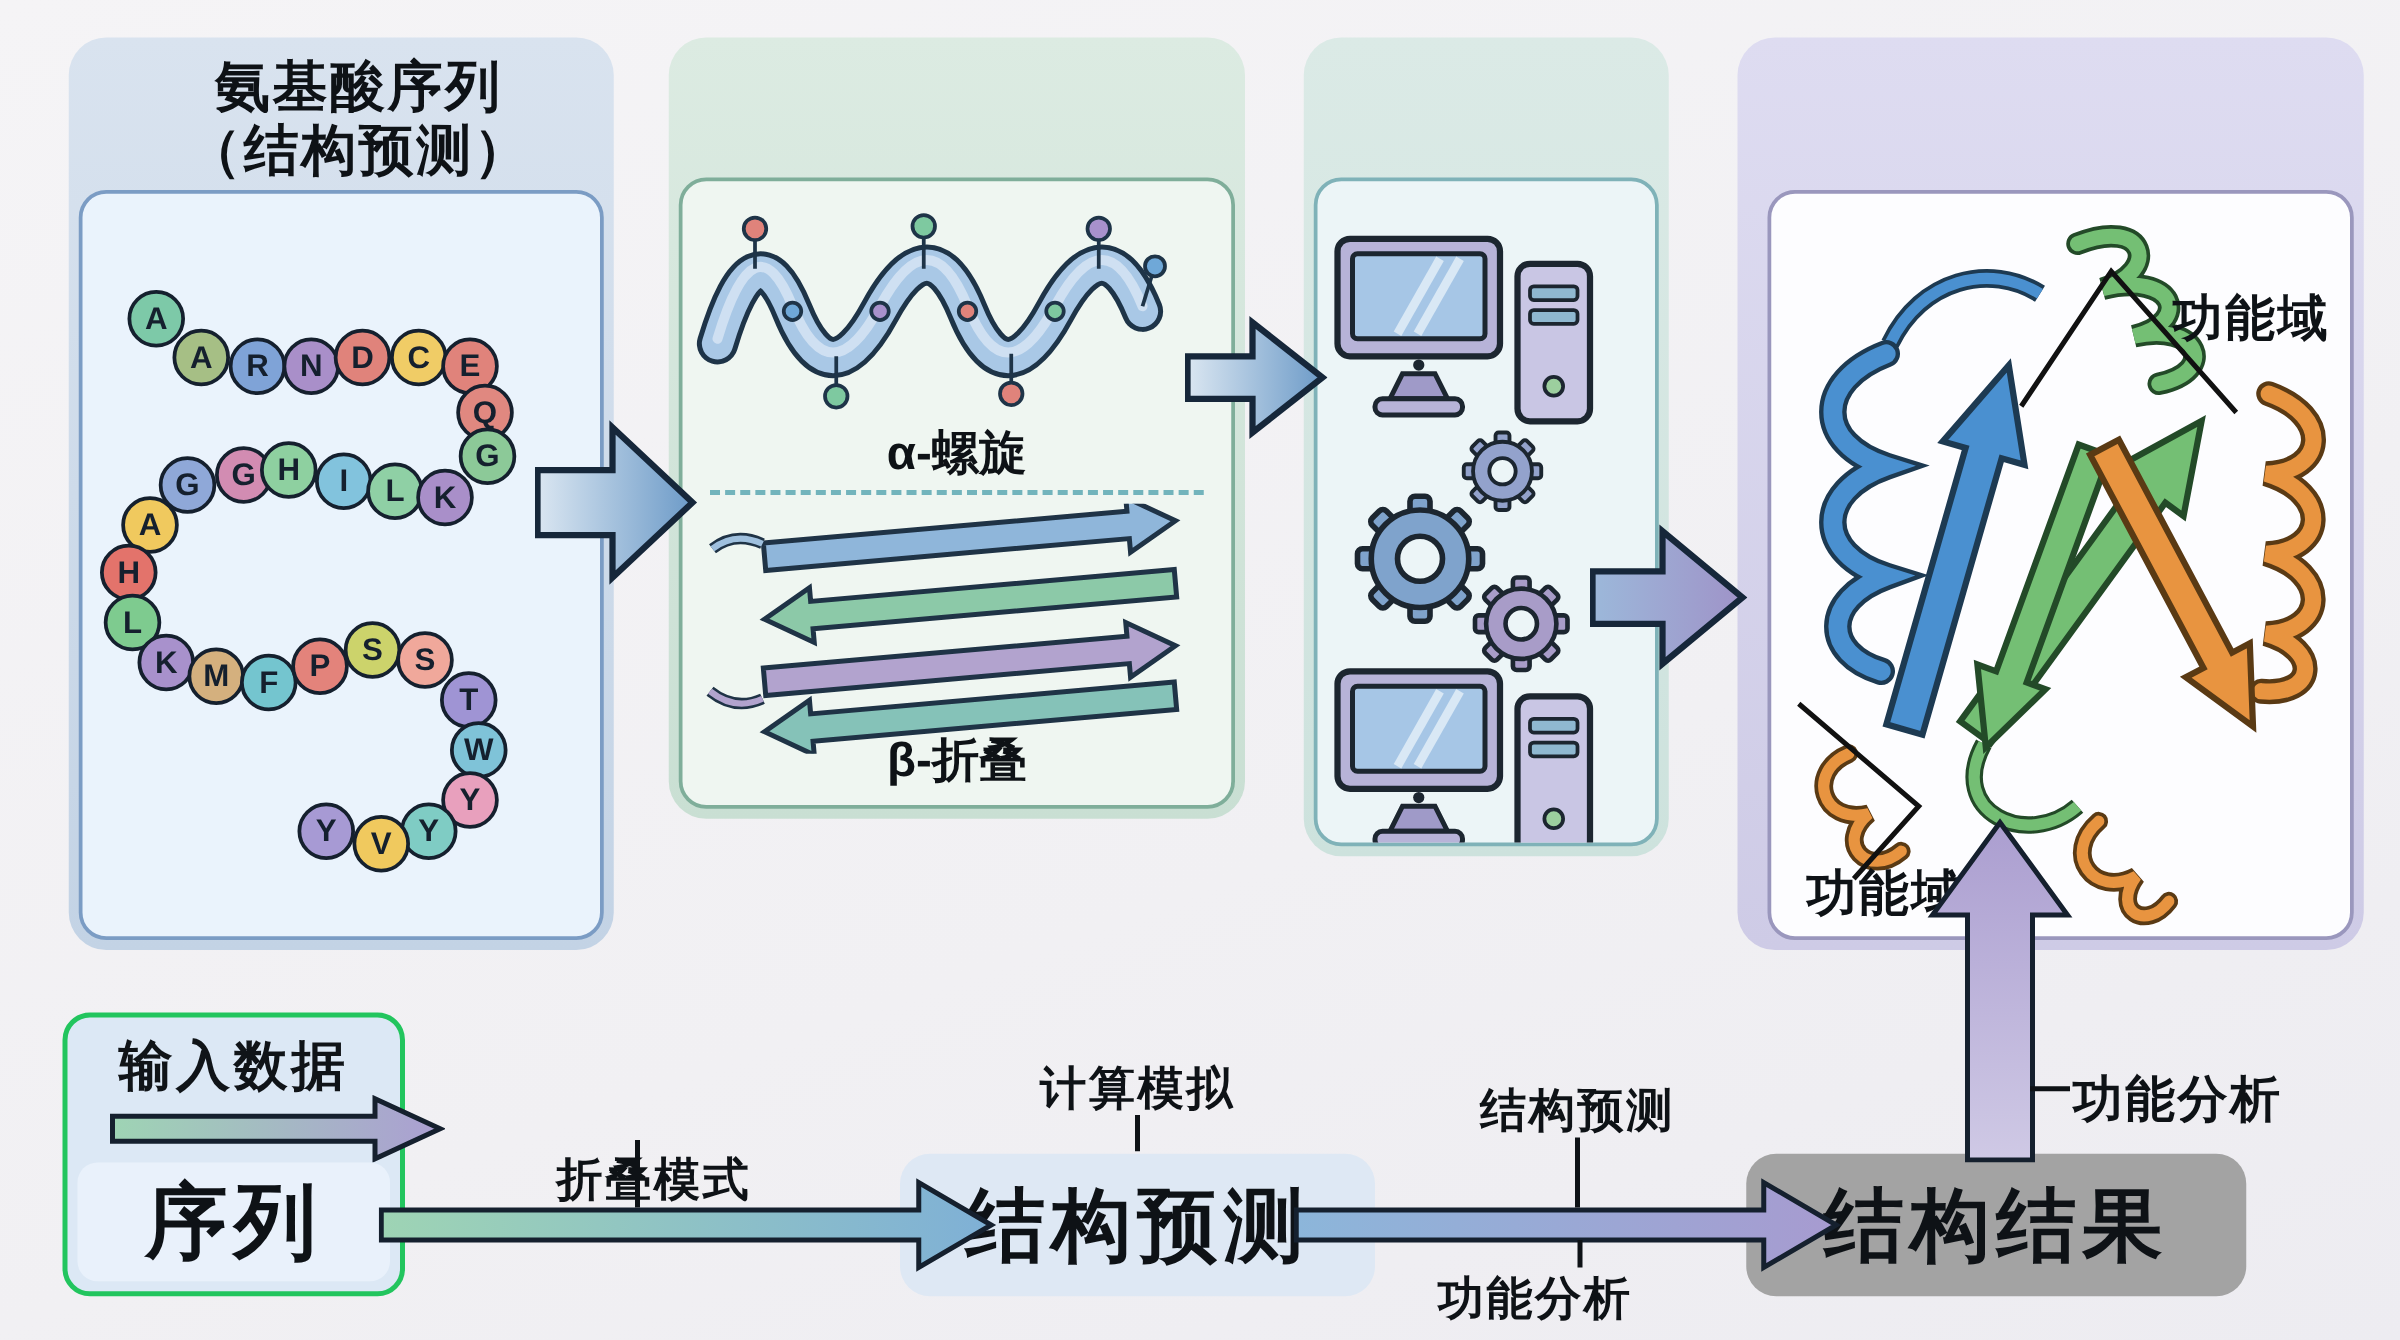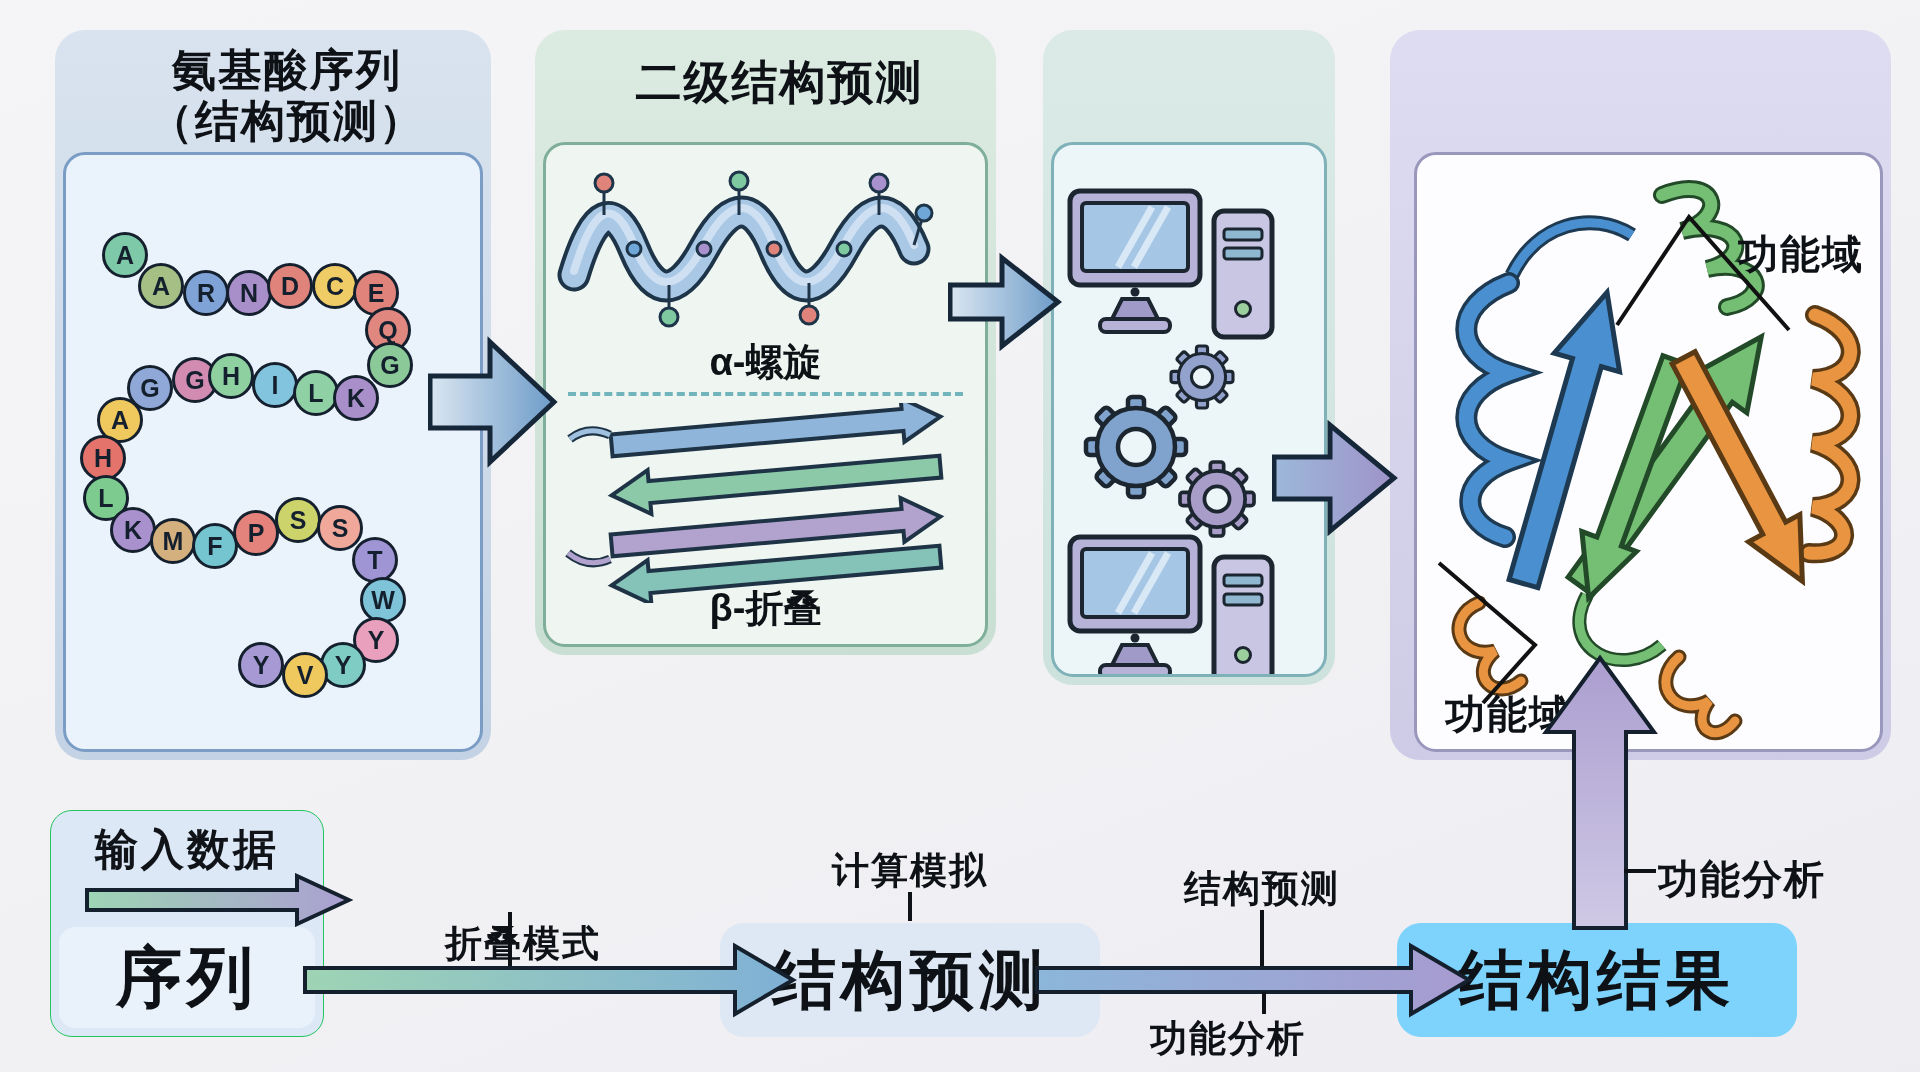--- a/index.html
+++ b/index.html
@@ -22,24 +22,24 @@
   #p3 .inner{top:112px;background:#ecf5f7;border-color:#7fb2b8;}
   #p4 .inner{top:122px;background:#fdfdff;border-color:#9a97bd;margin-left:16px;}
   .aa{position:absolute;width:46px;height:46px;border-radius:50%;border:3.5px solid #15202e;
       display:flex;align-items:center;justify-content:center;font-weight:900;font-size:25px;
       color:#15202e;box-sizing:border-box;}
   .sublabel{position:absolute;width:100%;text-align:center;font-weight:900;font-size:38px;color:#0e1216;}
   .dashline{position:absolute;left:22px;right:22px;border-top:4px dashed var(--dash);}
   .flow-arrow{position:absolute;z-index:5;}
   .softbox{position:absolute;border-radius:24px;display:flex;align-items:center;justify-content:center;z-index:2;}
   #predict-box{left:720px;top:923px;width:380px;height:114px;background:#dee8f4;}
-  #result-box{left:1397px;top:923px;width:400px;height:114px;background:#7dd3fc;justify-content:center;}
+  #result-box{left:1397px;top:923px;width:400px;height:114px;background:#a3a3a3;justify-content:center;}
   .bigword{font-weight:900;font-size:64px;color:#0e1216;letter-spacing:5px;}
   #input-box{position:absolute;left:50px;top:810px;width:274px;height:227px;background:#dce8f5;
-     border:1px solid #22c55e;border-radius:22px;box-sizing:border-box;z-index:2;}
+     border:4px solid #22c55e;border-radius:22px;box-sizing:border-box;z-index:2;}
   #input-title{text-align:center;font-weight:900;font-size:43px;padding-top:10px;letter-spacing:3px;}
   #seq-box{position:absolute;left:8px;right:8px;bottom:8px;top:116px;background:#e9f1fb;border-radius:16px;
      display:flex;align-items:center;justify-content:center;}
   #seq-box .bigword{font-size:66px;}
   .small-label{position:absolute;font-weight:900;font-size:37px;color:#0e1216;z-index:6;letter-spacing:2px;white-space:nowrap;}
   .tick-v{position:absolute;width:4px;background:#0e1216;z-index:6;}
   .tick-h{position:absolute;height:4px;background:#0e1216;z-index:6;}
   .domain-label{position:absolute;font-weight:900;font-size:40px;color:#0e1216;letter-spacing:2px;}
   svg{display:block;}
 </style>
@@ -121,21 +121,20 @@
       <div class="aa" style="left: 286px; top: 382px; background: rgb(159, 148, 212);">T</div>
       <div class="aa" style="left: 294px; top: 422px; background: rgb(127, 195, 216);">W</div>
       <div class="aa" style="left: 287px; top: 462px; background: rgb(232, 160, 189);">Y</div>
       <div class="aa" style="left: 254px; top: 487px; background: rgb(127, 204, 196);">Y</div>
       <div class="aa" style="left: 216px; top: 497px; background: rgb(240, 201, 94);">V</div>
       <div class="aa" style="left: 172px; top: 487px; background: rgb(167, 154, 212);">Y</div>
     </div>
 </section>
 
 <section class="panel" id="p2">
-  <div class="ptitle one-line">二级结构预测</div>
   <div class="inner">
     <svg width="400" height="175" viewBox="0 0 400 175" style="position:absolute;left:10px;top:12px">
       <path d="M18,118 Q48,18 78,92 T148,92 T218,92 T288,92 T358,92" fill="none" stroke="#1e3448" stroke-width="33" stroke-linecap="round"></path>
       <path d="M18,118 Q48,18 78,92 T148,92 T218,92 T288,92 T358,92" fill="none" style="stroke:var(--helix_ribbon)" stroke-width="25" stroke-linecap="round"></path>
       <path d="M18,114 Q48,14 78,88 T148,88 T218,88 T288,88 T358,88" fill="none" stroke="#cfe0f2" stroke-width="8" stroke-linecap="round"></path>
       <g stroke="#1e3448" stroke-width="3">
         <line x1="48" y1="30" x2="48" y2="58"></line>
           <line x1="183" y1="28" x2="183" y2="58"></line>
         <line x1="323" y1="30" x2="323" y2="58"></line>
           <line x1="113" y1="156" x2="113" y2="128"></line>

